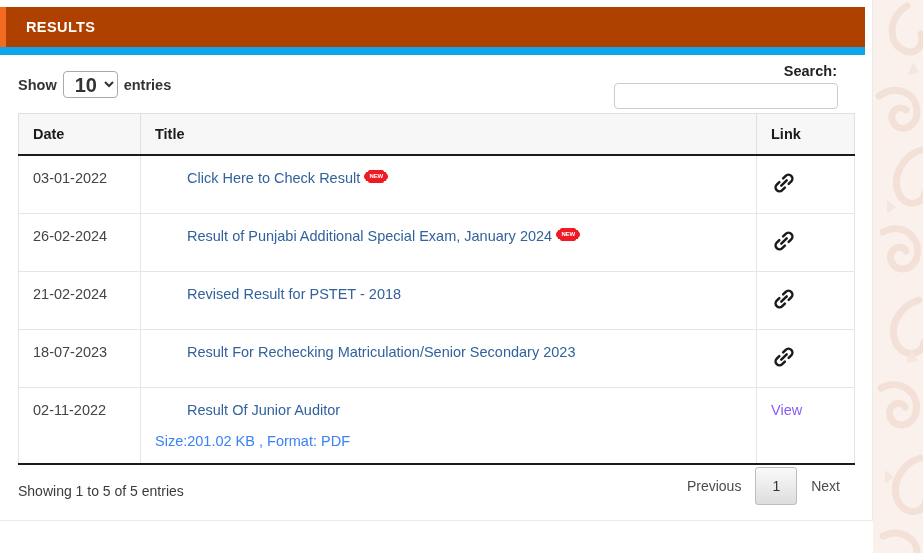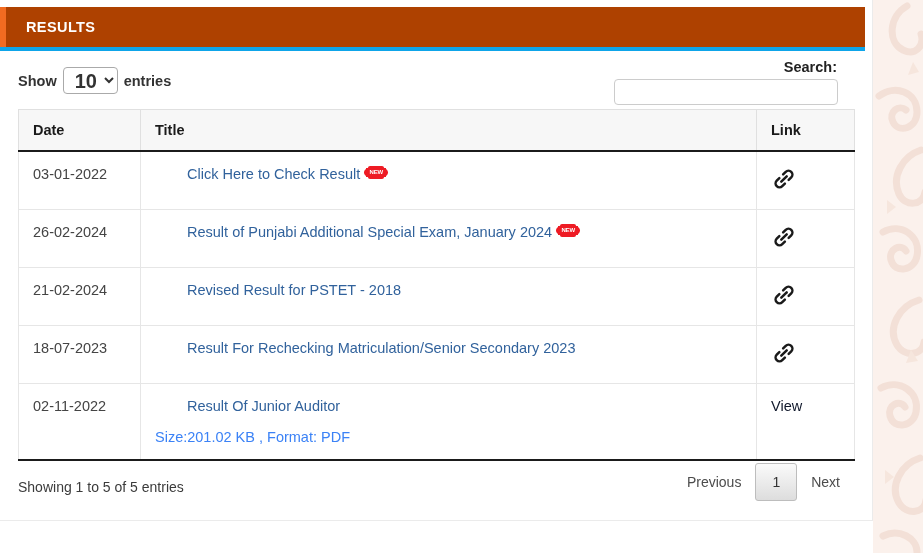--- a/index.html
+++ b/index.html
@@ -42,21 +42,21 @@
     box-sizing: border-box;
     z-index: 1;
   }
 
   
   .panel-header {
     position: relative;
     height: 40px;
     margin: 7px 7px 0 0;
     background: #ae4100;
-    border-bottom: 4px solid #0ea5e9;
+    border-bottom: 8px solid #0ea5e9;
     display: flex;
     align-items: center;
   }
   .panel-header .accent-bar {
     position: absolute;
     left: 0;
     top: 0;
     bottom: 0;
     width: 6px;
     background: #f26b21;
@@ -217,21 +217,21 @@
     line-height: 11px;
     text-align: center;
     letter-spacing: -0.2px;
     z-index: 2;
     font-family: "Liberation Sans", sans-serif;
   }
 
   
   .chain-icon { display: inline-block; line-height: 0; }
   .view-link {
-    color: #0f172a;
+    color: #8b5cf6;
     text-decoration: none;
     font-size: 14.5px;
   }
 
   
   .table-footer {
     position: relative;
     height: 56px;
     margin-top: 0;
   }

